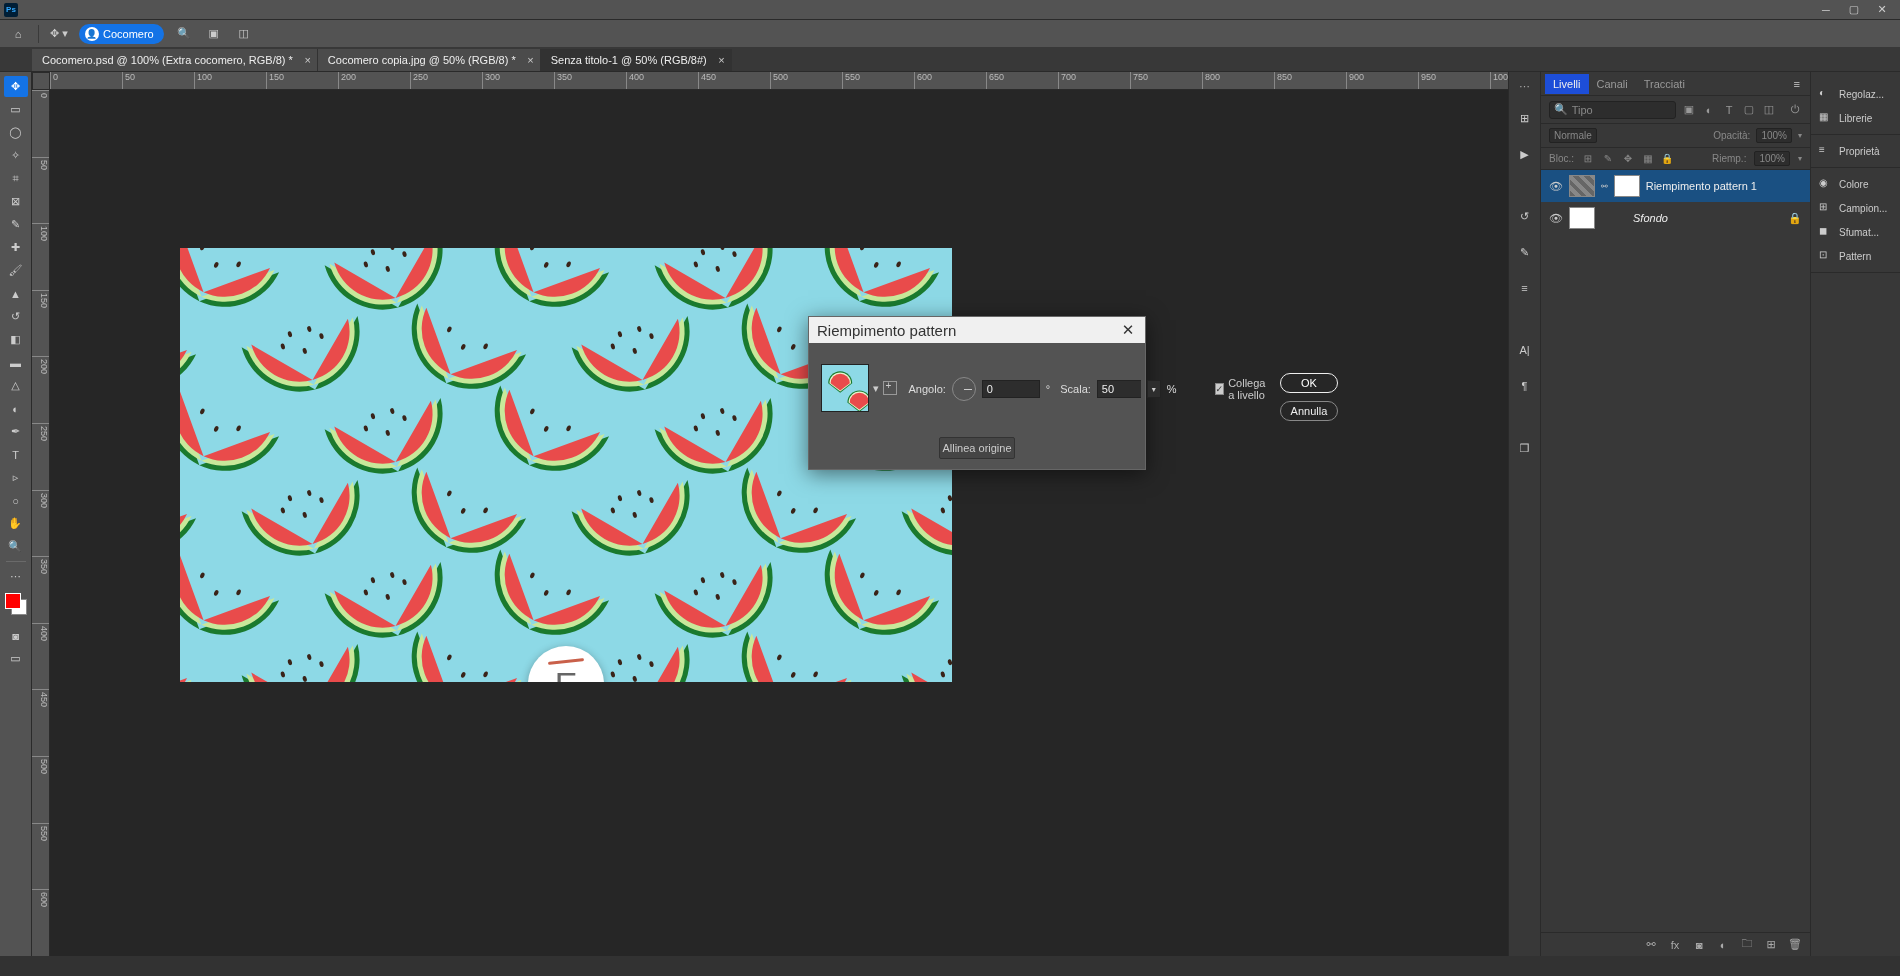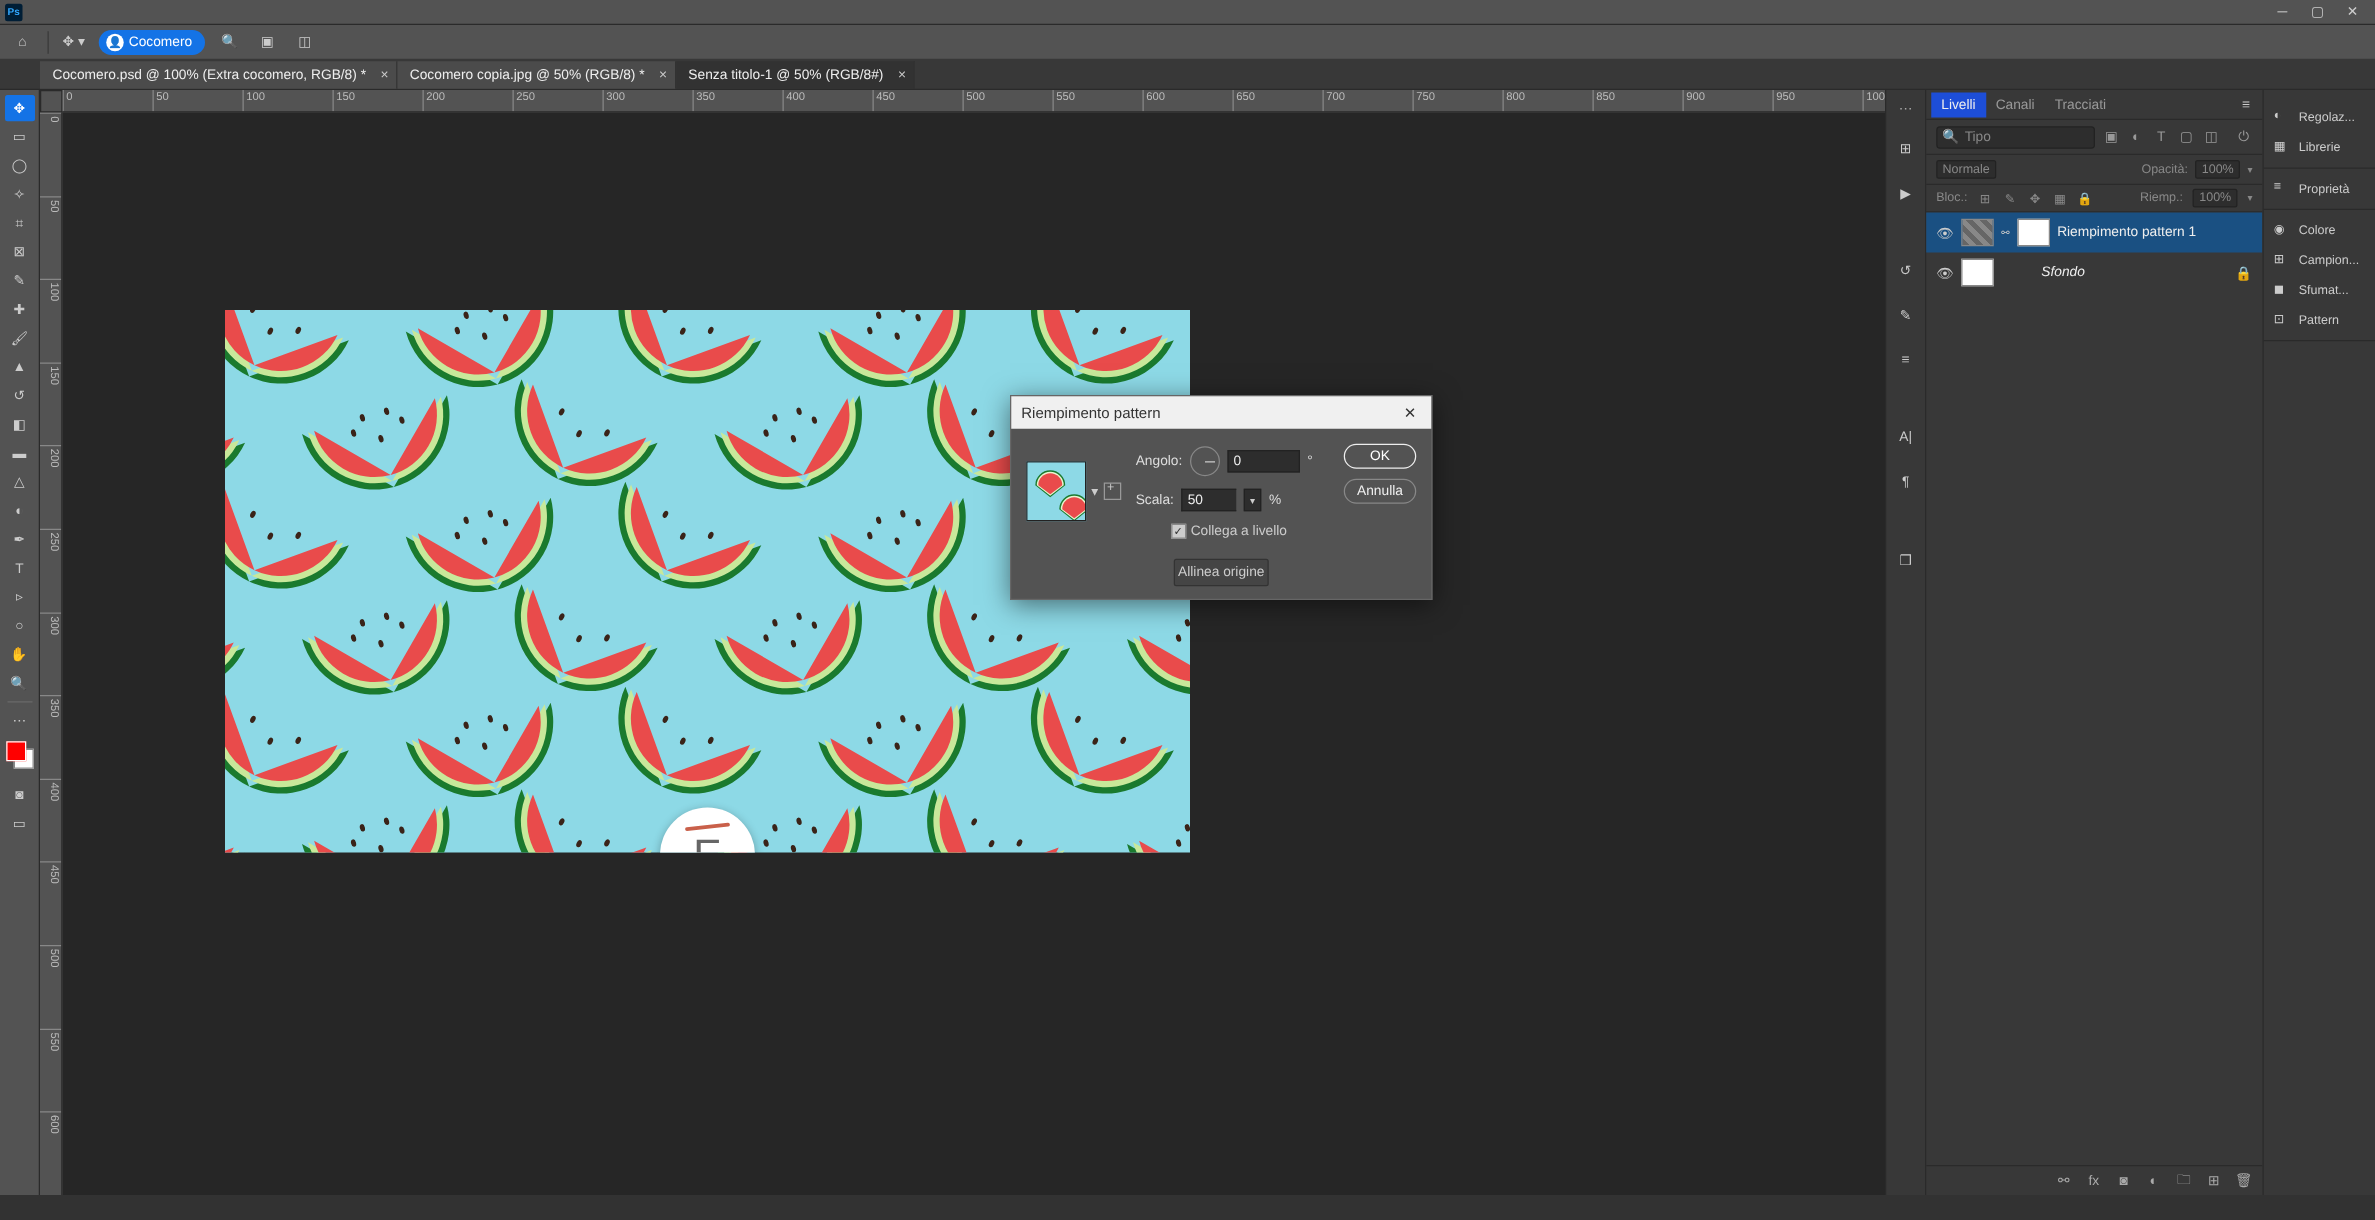--- a/index.html
+++ b/index.html
@@ -87,39 +87,39 @@
 .layer-name.italic { font-style:italic;margin-left:32px;}
 
 
 .rpanels { width:90px; background:#383838; border-left:1px solid #2a2a2a; display:flex; flex-direction:column; padding:6px 0;}
 .rgrp { border-bottom:1px solid #2a2a2a; padding:4px 0;}
 .ritem { height:24px; display:flex; align-items:center; gap:6px; padding:0 8px; cursor:pointer; font-size:10px; color:#ccc;}
 .rico { width:14px; height:14px;}
 
 
 .dialog { position:absolute; left:808px; top:316px; width:338px; background:#535353; border:1px solid #666; box-shadow:0 4px 20px rgba(0,0,0,.5); z-index:100;}
-.dlg-title { height:26px; background:#f0f0f0; color:#333; display:flex; align-items:center; padding:0 8px; font-size:12px;}
+.dlg-title { height:26px; background:#f0f0f0; color:#333; display:flex; align-items:center; padding:0 8px; font-size:15px;}
 .dlg-close { margin-left:auto; width:18px; height:18px; cursor:pointer; display:flex; align-items:center; justify-content:center; color:#333;}
 .dlg-body { padding:12px; display:flex; gap:12px;}
 .dlg-preview { width:48px; height:48px; background:#8dd9e6; border:1px solid #222; cursor:pointer; flex-shrink:0; overflow:hidden;}
 .dlg-preview svg{width:100%; height:100%;}
 .dlg-chev { color:#ccc; align-self:center; cursor:pointer; padding:0 2px;}
 .dlg-new { width:14px; height:14px; border:1px solid #999; align-self:center; cursor:pointer; position:relative;}
 .dlg-new::after{content:"+"; position:absolute; top:-2px; left:2px; font-size:10px; color:#ccc;}
-.dlg-form { flex:1; display:flex; flex-direction:column; gap:10px; padding-top:2px;}
+.dlg-form { flex:1; display:flex; flex-direction:row; gap:10px; padding-top:2px;}
 .dlg-row { display:flex; align-items:center; gap:6px;}
 .dlg-label { font-size:11px; color:#ddd;}
 .dlg-dial { width:24px; height:24px; border:1px solid #888; border-radius:50%; position:relative;}
 .dlg-dial::after{content:""; position:absolute; left:50%; top:50%; width:8px; height:1px; background:#ccc;}
 .dlg-input { width:58px; height:18px; background:#2d2d2d; border:1px solid #222; color:#eee; padding:0 4px; font-size:11px;}
 .dlg-input.dd { width:44px; border-right:none;}
 .dlg-ddbtn { width:14px; height:18px; background:#2d2d2d; border:1px solid #222; display:flex; align-items:center; justify-content:center; font-size:8px; cursor:pointer;}
 .dlg-check { display:flex; align-items:center; gap:4px; margin-left:28px;}
 .dlg-cb { width:12px; height:12px; background:#ccc; border:1px solid #888; display:flex; align-items:center; justify-content:center; font-size:9px; color:#333;}
-.dlg-btns { display:flex; flex-direction:column; gap:8px; padding-top:0;}
+.dlg-btns { display:flex; flex-direction:column; gap:8px; padding-top:0;margin-top:18px;}
 .dlg-btn { width:58px; height:20px; border:1px solid #888; border-radius:10px; display:flex; align-items:center; justify-content:center; cursor:pointer; font-size:11px; color:#eee;}
 .dlg-btn.primary { border-color:#eee; color:#fff;}
 .dlg-align { width:76px; height:22px; background:#454545; border:1px solid #333; border-radius:2px; display:flex; align-items:center; justify-content:center; cursor:pointer; font-size:11px; margin:4px auto 10px;}
 .panel-bottom { height:24px; border-top:1px solid #2a2a2a; display:flex; align-items:center; justify-content:flex-end; gap:10px; padding:0 8px;}
 .pb-ico{width:14px;height:14px;color:#aaa;cursor:pointer;display:flex;align-items:center;justify-content:center;}
 </style>
 </head>
 <body>
 
 <div class="menubar">

